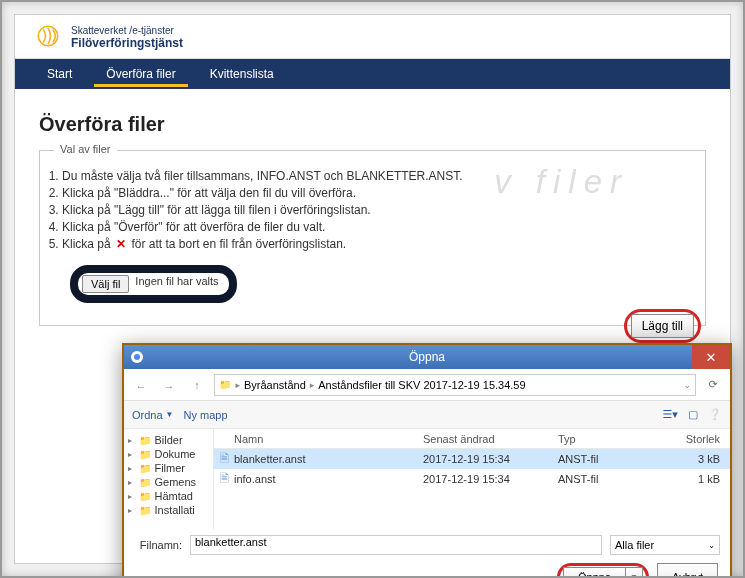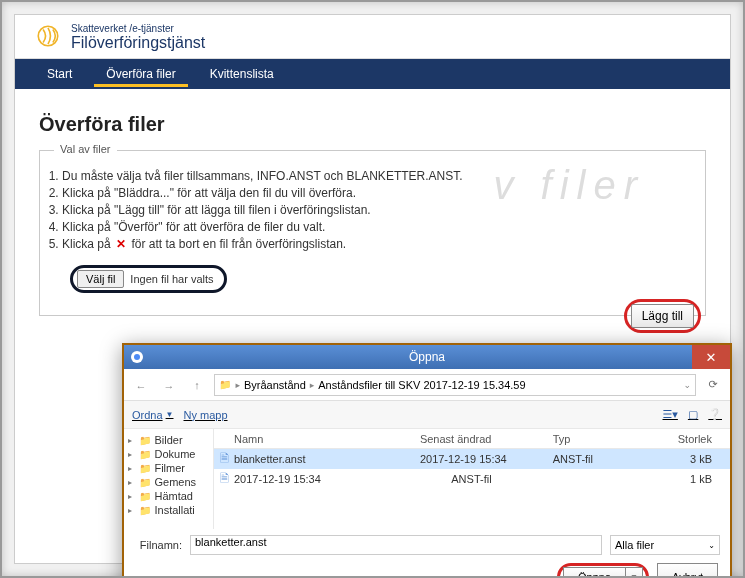--- a/index.html
+++ b/index.html
@@ -23,21 +23,21 @@
   }
   .app-header {
     padding: 8px 20px 6px 20px;
     border-bottom: 1px solid #ddd;
     display: flex;
     align-items: center;
     gap: 10px;
   }
   .logo-wrap { display:flex; flex-direction:column; }
   .logo-top { font-size: 10px; color:#1c3766; }
-  .logo-main { font-size: 16px; color:#1c3766; font-weight:400; }
+  .logo-main { font-size: 12px; color:#1c3766; font-weight:700; }
   .logo-icon svg { width:26px; height:26px; }
   .nav {
     background:#1c3766;
     display:flex;
     align-items:center;
     padding: 0 20px;
     height: 30px;
     gap: 10px;
   }
   .nav-item {
@@ -71,24 +71,23 @@
   ol.instructions {
     margin: 0 0 14px 18px;
     padding:0;
     color:#333;
     font-size:12px;
   }
   ol.instructions li { margin-bottom:3px; }
   .x-icon { color:#d00; font-weight:bold; padding:0 2px;}
   .file-row {
     display:inline-flex;
-    align-items:center;
     gap:0;
     margin-left:26px;
-    border:3px solid #0f172a;
+    border:8px solid #0f172a;
     border-radius:18px;
     padding:2px 10px 2px 4px;
   }
   .btn-small {
     background:#f0f0f0;
     border:1px solid #888;
     padding:2px 8px;
     font-size:11px;
     cursor:pointer;
     border-radius:2px;
@@ -108,22 +107,22 @@
   .btn-std {
     background:linear-gradient(#fefefe,#e8e8e8);
     border:1px solid #888;
     padding:4px 10px;
     font-size:12px;
     cursor:pointer;
     border-radius:2px;
   }
   .watermark {
     position:absolute;
-    right:60px; top:12px;
-    font-size:40px;
+    right:76px; top:12px;
+    font-size:33px;
     color:#ddd;
     font-style:italic;
     letter-spacing:8px;
     pointer-events:none;
   }
   
   .dialog {
     position:absolute;
     left:120px; top:341px;
     width:610px;
@@ -184,21 +183,20 @@
     padding:0 4px; color:#888;
     font-size:11px;
   }
   .dlg-toolbar {
     display:flex; align-items:center;
     height:28px;
     padding:0 8px;
     gap:10px;
     border-bottom:1px solid #e8e8e8;
     background:#f7f7f7;
-    text-decoration:underline;
   }
   .dlg-toolbar .tb-btn { color:#2a5aa0; cursor:pointer; display:flex;align-items:center;gap:3px;}
   .dlg-toolbar .spacer { flex:1;}
   .dlg-body {
     display:flex;
     height:100px;
   }
   .tree {
     width:90px;
     border-right:1px solid #e8e8e8;
@@ -222,21 +220,21 @@
   .fl-head {
     display:flex;
     border-bottom:1px solid #e8e8e8;
     font-size:11px;
     color:#555;
     height:20px; align-items:center;
   }
   .col-name{flex:1.4;padding-left:20px;}
   .col-date{flex:1;}
   .col-type{flex:0.7;}
-  .col-size{flex:0.5;text-align:right;padding-right:18px;}
+  .col-size{flex:0.5;text-align:right;padding-right:10px;}
   .fl-row {
     display:flex;
     align-items:center;
     height:20px;
     font-size:11px;
     color:#333;
     cursor:pointer;
   }
   .fl-row.selected { background:#cfe6ff;}
   .fl-row .fi { width:20px; padding-left:6px; color:#5a8fd6;}
@@ -443,20 +441,21 @@
       </div>
       <div class="fl-row selected">
         <span class="fi">🗎</span>
         <div class="col-name" style="padding-left:0">blanketter.anst</div>
         <div class="col-date">2017-12-19 15:34</div>
         <div class="col-type">ANST-fil</div>
         <div class="col-size">3 kB</div>
       </div>
       <div class="fl-row">
         <span class="fi">🗎</span>
+        <div class="col-name" style="padding-left:0">info.anst</div>
         <div class="col-date">2017-12-19 15:34</div>
         <div class="col-type">ANST-fil</div>
         <div class="col-size">1 kB</div>
       </div>
     </div>
   </div>
 
   <div class="dlg-footer">
     <span class="fn-label">Filnamn:</span>
     <div class="fn-input"><span>blanketter.anst</span></div>

